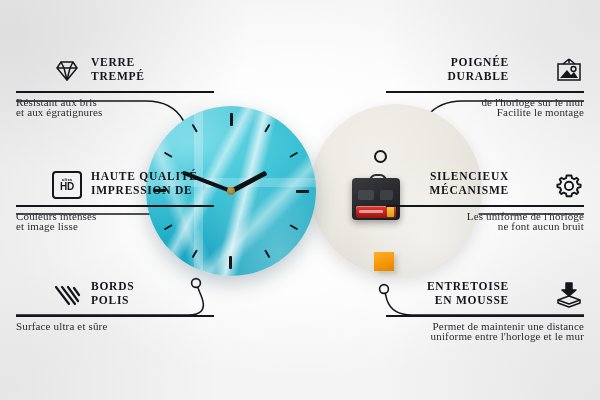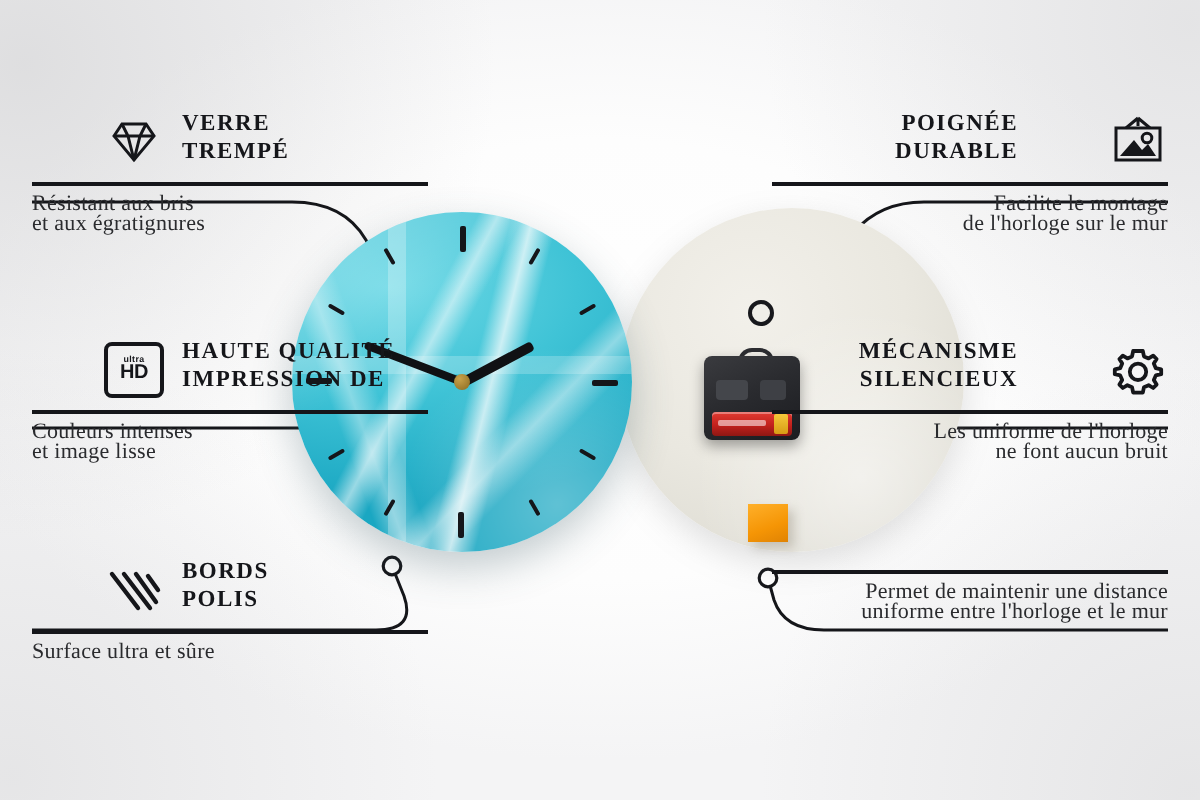--- a/index.html
+++ b/index.html
@@ -283,46 +283,59 @@
           <circle cx="19.5" cy="11" r="2.4"></circle>
         </svg>
       </div>
       <div class="ftitle">
         <div>POIGNÉE</div>
         <div>DURABLE</div>
       </div>
     </div>
     <div class="frule"></div>
     <div class="fdesc">
+      <div>de l'horloge sur le mur</div>
       <div>Facilite le montage</div>
-      <div>de l'horloge sur le mur</div>
     </div>
   </div>
 
   <div class="feat right" id="feat-mecanisme">
     <div class="head">
       <div class="ficon">
         <svg width="28" height="26" viewBox="0 0 28 26" fill="none" stroke="#15161a" stroke-width="1.9" stroke-linejoin="round">
           <path d="M14 3.5 L16.4 3.5 L17 6.2 L19.3 7.2 L21.6 5.8 L23.3 7.5 L21.9 9.8 L22.9 12.1 L25.6 12.7 L25.6 15.1 L22.9 15.7 L21.9 18 L23.3 20.3 L21.6 22 L19.3 20.6 L17 21.6 L16.4 24.3 L14 24.3 L11.6 24.3 L11 21.6 L8.7 20.6 L6.4 22 L4.7 20.3 L6.1 18 L5.1 15.7 L2.4 15.1 L2.4 12.7 L5.1 12.1 L6.1 9.8 L4.7 7.5 L6.4 5.8 L8.7 7.2 L11 6.2 L11.6 3.5 Z"></path>
           <circle cx="14" cy="13.9" r="4.1"></circle>
         </svg>
       </div>
       <div class="ftitle">
+        <div>SILENCIEUX</div>
         <div>MÉCANISME</div>
-        <div>SILENCIEUX</div>
       </div>
     </div>
     <div class="frule"></div>
     <div class="fdesc">
       <div>Les uniforme de l'horloge</div>
       <div>ne font aucun bruit</div>
     </div>
   </div>
 
   <div class="feat right" id="feat-entretoise">
+    <div class="head">
+      <div class="ficon">
+        <svg width="30" height="26" viewBox="0 0 30 26" fill="none" stroke="#15161a" stroke-width="1.5" stroke-linejoin="round">
+          <path d="M12 1 L18 1 L18 8 L22 8 L15 14 L8 8 L12 8 Z" fill="#15161a"></path>
+          <path d="M15 14 L26 18 L15 22 L4 18 Z"></path>
+          <path d="M4 18 L4 21 L15 25 L26 21 L26 18"></path>
+        </svg>
+      </div>
+      <div class="ftitle">
+        <div>ENTRETOISE</div>
+        <div>EN MOUSSE</div>
+      </div>
+    </div>
     <div class="frule"></div>
     <div class="fdesc">
       <div>Permet de maintenir une distance</div>
       <div>uniforme entre l'horloge et le mur</div>
     </div>
   </div>
 
 </div>
 
 </body></html>

